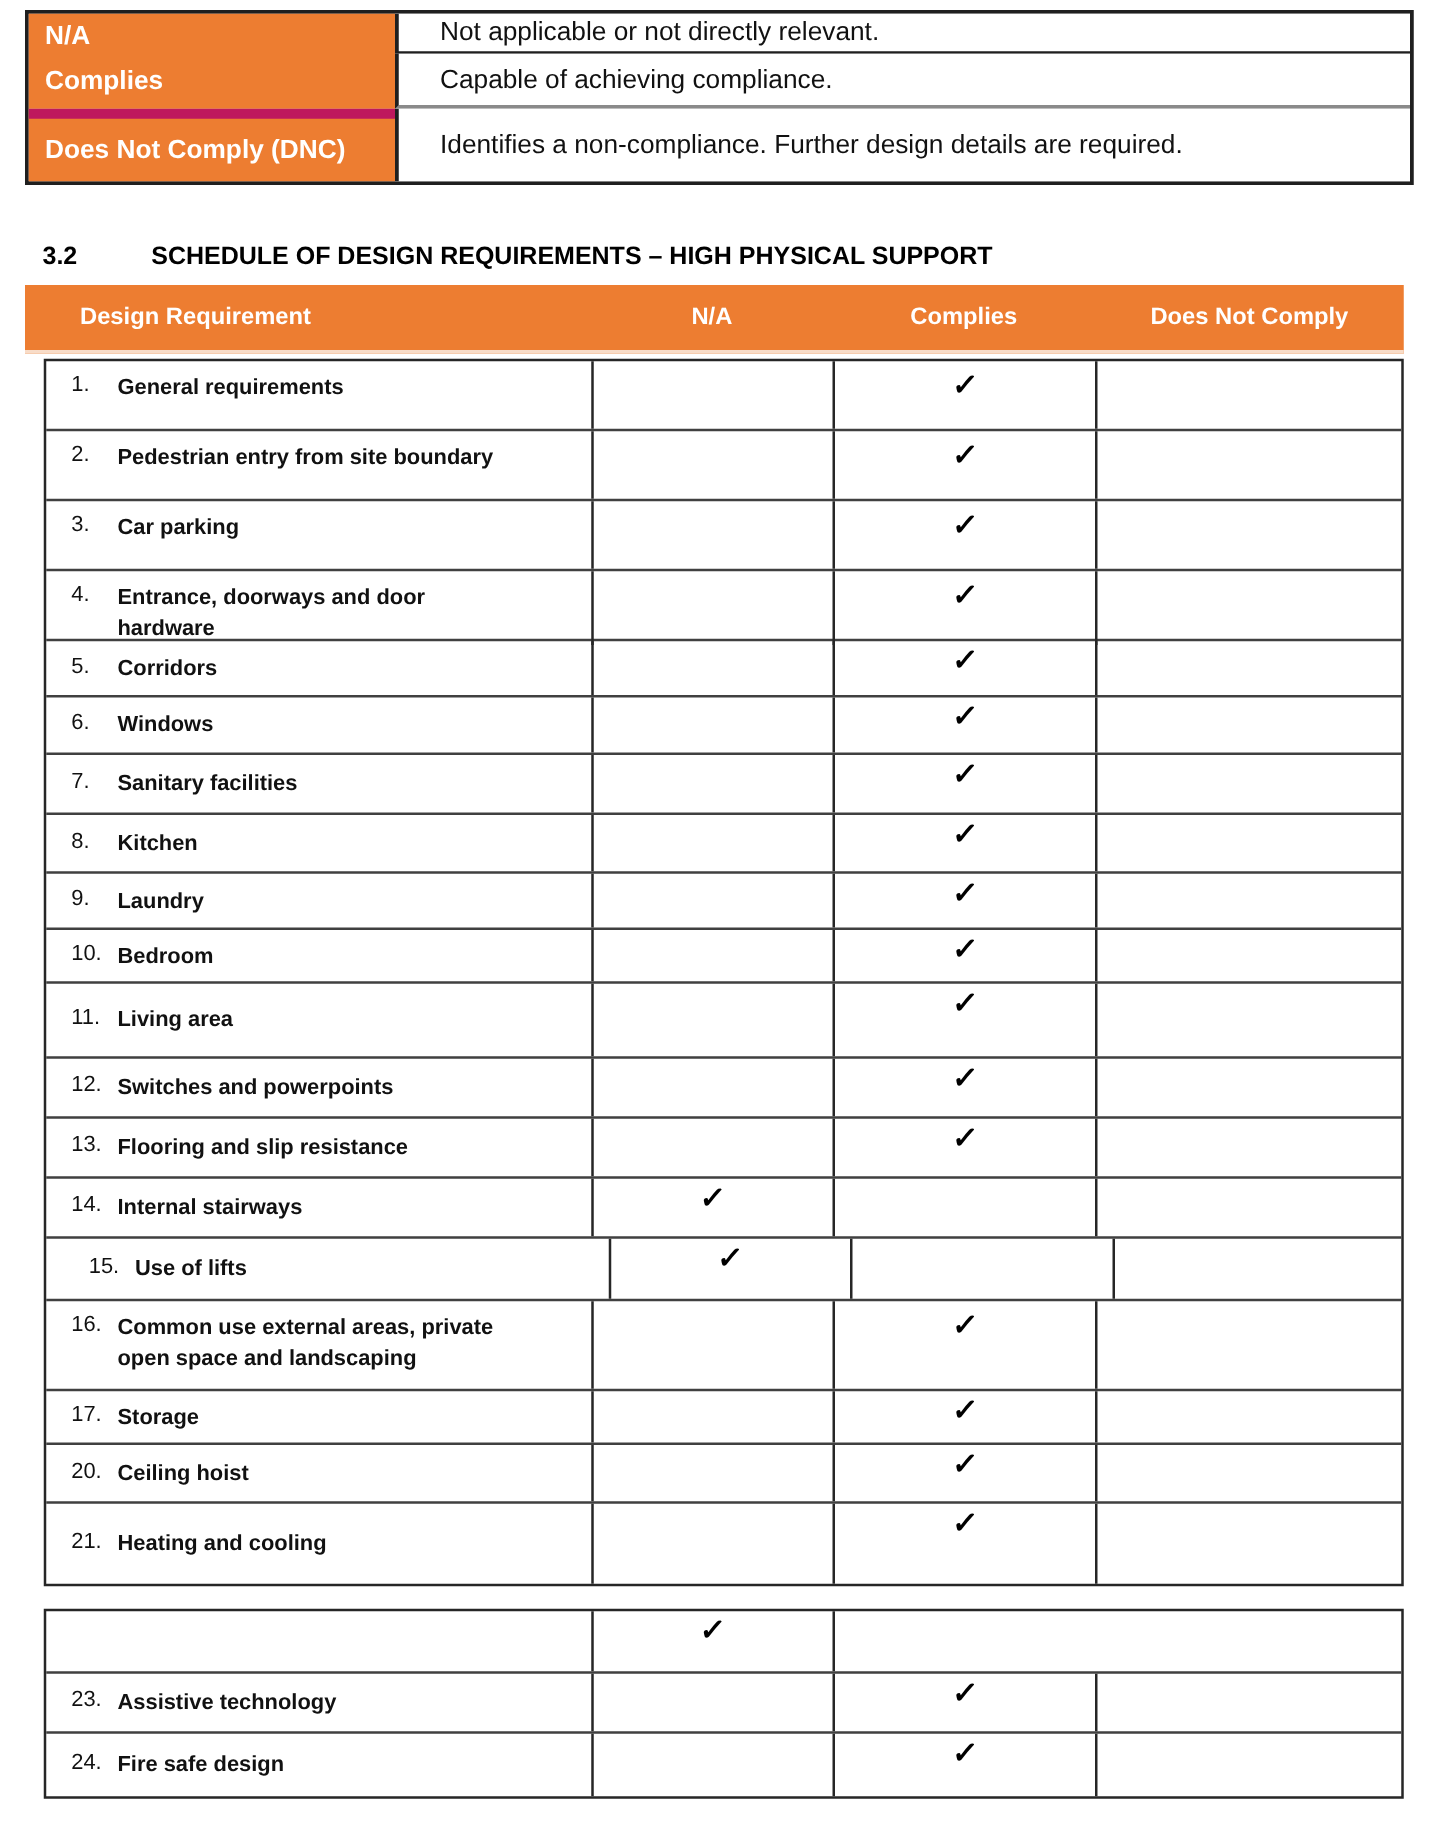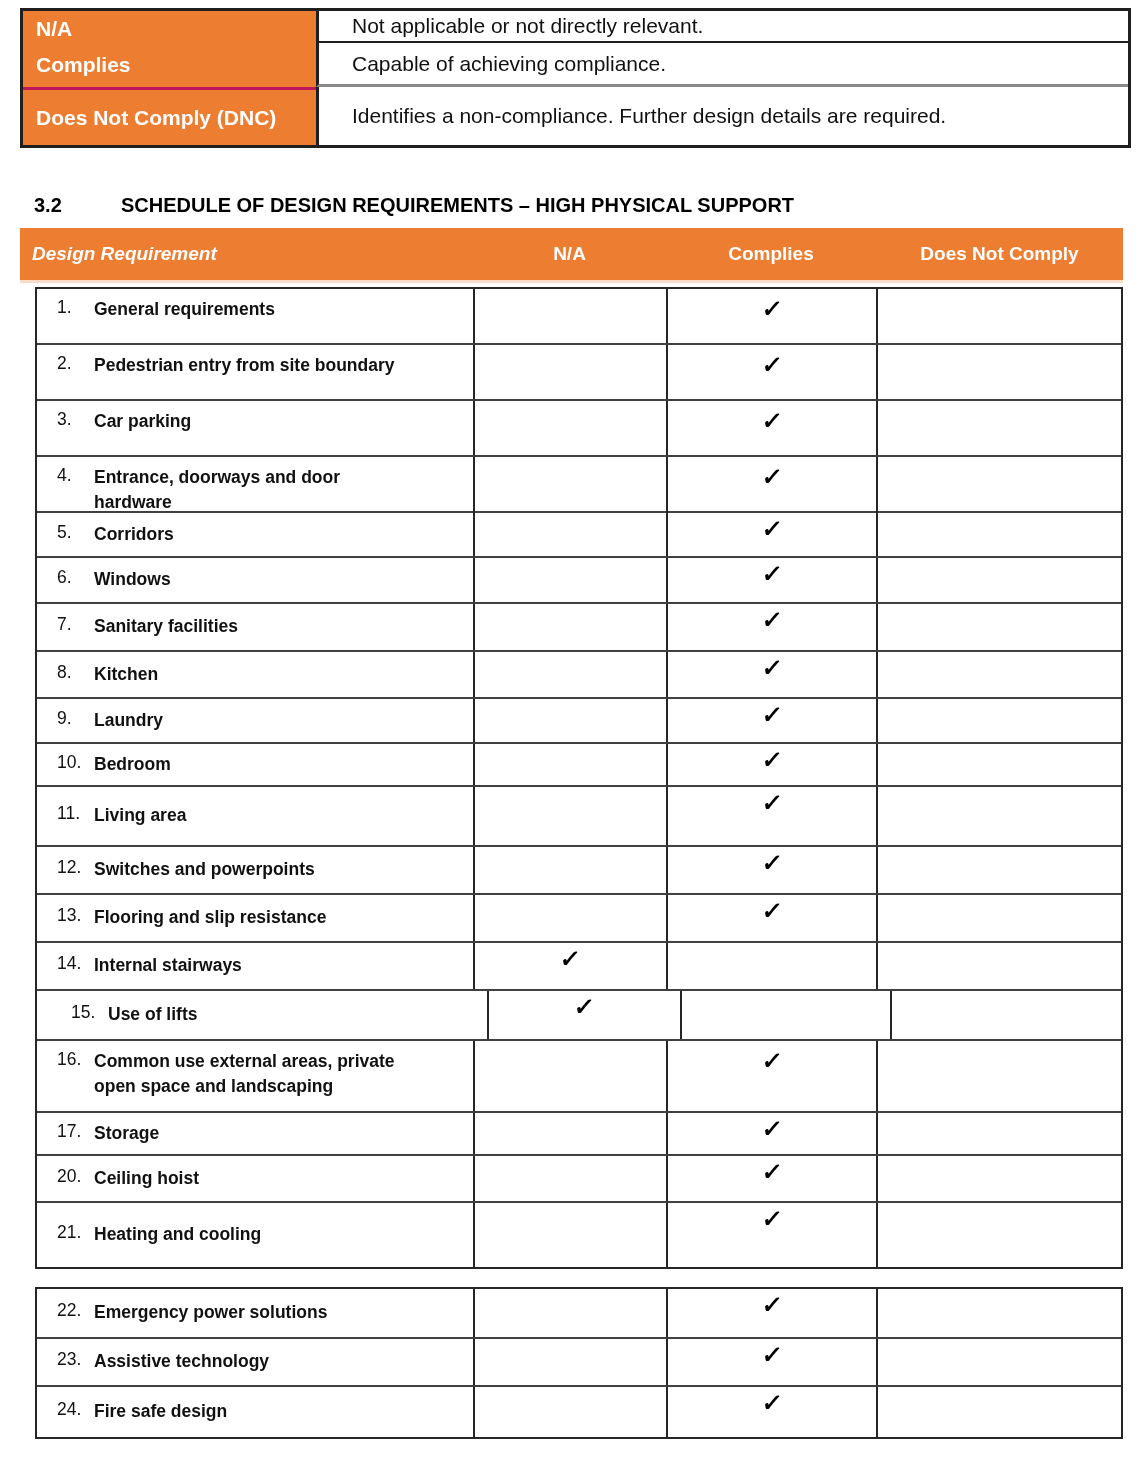--- a/index.html
+++ b/index.html
@@ -11,42 +11,42 @@
   .legend {
     position:absolute; left:20px; top:8px; width:1111px;
     display:grid;
     grid-template-columns:293px 1fr;
     grid-template-rows:32px 44px 58px;
     grid-template-areas:"a d1" "a d2" "b d3";
     border:3px solid #1f1f1f;
   }
   .lg-term { background:#ED7D31; color:#fff; font-weight:bold; font-size:21px; padding-left:13px; }
   .lg-a { grid-area:a; display:flex; flex-direction:column; justify-content:space-between; padding-top:6px; padding-bottom:10px; }
-  .lg-b { grid-area:b; display:flex; align-items:center; border-top:3px solid #be185d; }
+  .lg-b { grid-area:b; display:flex; align-items:center; border-top:8px solid #be185d; }
   .lg-def { background:#fff; color:#111; font-size:21px; display:flex; align-items:center; padding-left:33px; border-left:3px solid #1f1f1f; }
   .lg-d1 { grid-area:d1; border-bottom:2px solid #1f1f1f; }
   .lg-d2 { grid-area:d2; border-bottom:3px solid #8a8a8a; }
   .lg-d3 { grid-area:d3; }
 
   
   .section-heading {
     position:absolute; left:34px; top:194px; width:1110px;
     display:flex; font-weight:bold; font-size:20px; color:#000;
   }
   .section-heading .sec-num { width:87px; }
 
   
   .sched-header {
     position:absolute; left:20px; top:228px; width:1103px; height:55px;
     background:#ED7D31; color:#fff; font-weight:bold; font-size:19px;
     display:grid; grid-template-columns:453px 193px 210px 247px;
     align-items:center;
     border-bottom:3px solid #f8dcc8;
   }
-  .sched-header .hc-first { padding-left:12px;font-style:italic; }
+  .sched-header .hc-first { padding-left:44px; }
   .sched-header .hc { text-align:center; }
 
   
   .sched-table {
     position:absolute; left:35px; width:1088px;
     border:2px solid #262626;
     background:#fff;
   }
   #table1 { top:287px; }
   #table2 { top:1287px; }
@@ -335,26 +335,20 @@
         <div class="c c-mark"></div>
         <div class="c c-mark">
           <span class="check">✓</span>
         </div>
         <div class="c c-mark"></div>
       </div>
     </div>
 
   <div class="sched-table" id="table2">
       <div class="trow" style="height: 50px;">
-        <div class="c c-label">
-          <span class="lbl-grid">
-            <span class="num">22.</span>
-            <span class="txt">Emergency power solutions</span>
-          </span>
-        </div>
         <div class="c c-mark"></div>
         <div class="c c-mark">
           <span class="check">✓</span>
         </div>
         <div class="c c-mark"></div>
       </div>
       <div class="trow" style="height: 48px;">
         <div class="c c-label">
           <span class="lbl-grid">
             <span class="num">23.</span>

